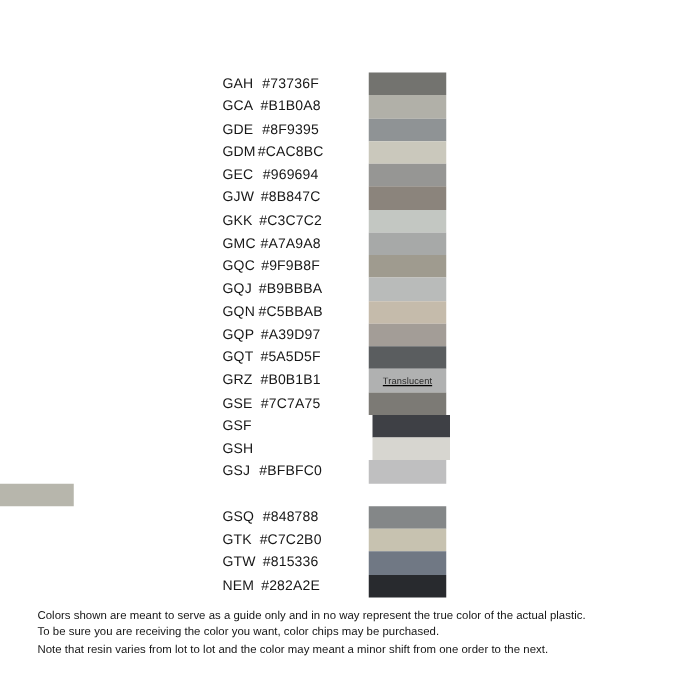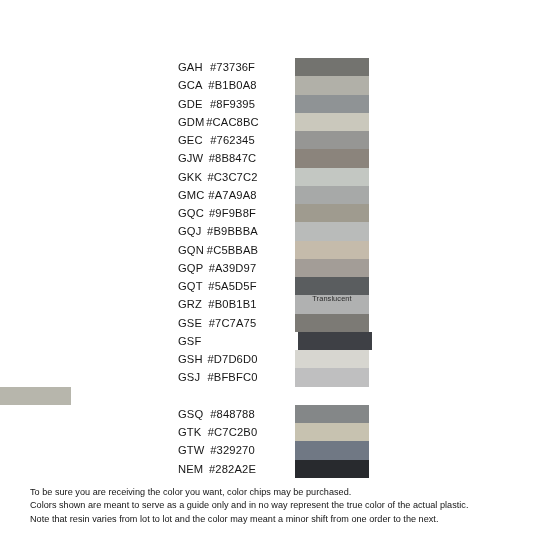--- a/index.html
+++ b/index.html
@@ -48,26 +48,27 @@
     padding-right: 8px;
     box-sizing: border-box;
     font-size: 11.2px;
     line-height: 18.26px;
     color: #161616;
     white-space: nowrap;
     letter-spacing: 0.15px;
   }
 
   .swatch {
-    width: 74px;
+    width: 62px;
     margin-left: 0;
     position: relative;
     display: flex;
-    align-items: flex-start;
+    align-items: center;
     justify-content: center;
+    text-decoration: underline;
   }
 
   .swatch-note {
     font-size: 7.4px;
     line-height: 1;
     color: #2b2b2b;
     letter-spacing: 0.1px;
     white-space: nowrap;
     font-family: "Liberation Sans", sans-serif;
   }
@@ -105,21 +106,21 @@
       <div class="cell-hex-box">#8F9395</div>
       <div class="swatch" style="background: rgb(143, 147, 149);"></div>
     </div>
     <div class="color-row">
       <div class="cell-name-box">GDM</div>
       <div class="cell-hex-box">#CAC8BC</div>
       <div class="swatch" style="background: rgb(202, 200, 188);"></div>
     </div>
     <div class="color-row">
       <div class="cell-name-box">GEC</div>
-      <div class="cell-hex-box">#762345</div>
+      <div class="cell-hex-box">#969694</div>
       <div class="swatch" style="background: rgb(150, 150, 148);"></div>
     </div>
     <div class="color-row">
       <div class="cell-name-box">GJW</div>
       <div class="cell-hex-box">#8B847C</div>
       <div class="swatch" style="background: rgb(139, 132, 124);"></div>
     </div>
     <div class="color-row">
       <div class="cell-name-box">GKK</div>
       <div class="cell-hex-box">#C3C7C2</div>
@@ -166,21 +167,20 @@
       <div class="cell-name-box">GSE</div>
       <div class="cell-hex-box">#7C7A75</div>
       <div class="swatch" style="background: rgb(124, 122, 117);"></div>
     </div>
     <div class="color-row">
       <div class="cell-name-box">GSF</div>
       <div class="swatch" style="background: rgb(62, 64, 69);"></div>
     </div>
     <div class="color-row">
       <div class="cell-name-box">GSH</div>
-      <div class="cell-hex-box">#D7D6D0</div>
       <div class="swatch" style="background: rgb(215, 214, 208);"></div>
     </div>
     <div class="color-row">
       <div class="cell-name-box">GSJ</div>
       <div class="cell-hex-box">#BFBFC0</div>
       <div class="swatch" style="background: rgb(191, 191, 192);"></div>
     </div>
     <div class="color-row">
       <div class="cell-hex-box">#B7B6AC</div>
       <div class="swatch" style="background: rgb(183, 182, 172);"></div>
@@ -190,27 +190,27 @@
       <div class="cell-hex-box">#848788</div>
       <div class="swatch" style="background: rgb(132, 135, 136);"></div>
     </div>
     <div class="color-row">
       <div class="cell-name-box">GTK</div>
       <div class="cell-hex-box">#C7C2B0</div>
       <div class="swatch" style="background: rgb(199, 194, 176);"></div>
     </div>
     <div class="color-row">
       <div class="cell-name-box">GTW</div>
-      <div class="cell-hex-box">#329270</div>
+      <div class="cell-hex-box">#815336</div>
       <div class="swatch" style="background: rgb(112, 120, 132);"></div>
     </div>
     <div class="color-row">
       <div class="cell-name-box">NEM</div>
       <div class="cell-hex-box">#282A2E</div>
       <div class="swatch" style="background: rgb(40, 42, 46);"></div>
     </div>
   </div>
 
 <div id="footer">
+    <div class="footer-line">Colors shown are meant to serve as a guide only and in no way represent the true color of the actual plastic.</div>
     <div class="footer-line">To be sure you are receiving the color you want, color chips may be purchased.</div>
-    <div class="footer-line">Colors shown are meant to serve as a guide only and in no way represent the true color of the actual plastic.</div>
     <div class="footer-line">Note that resin varies from lot to lot and the color may meant a minor shift from one order to the next.</div>
   </div>
 
 </body></html>

